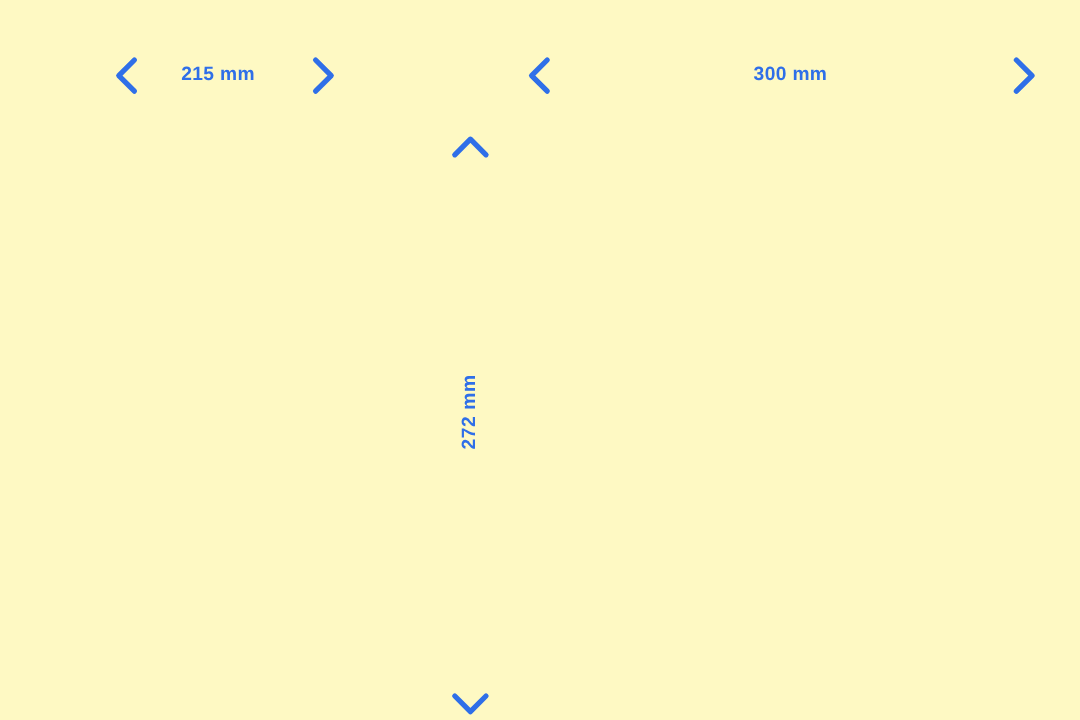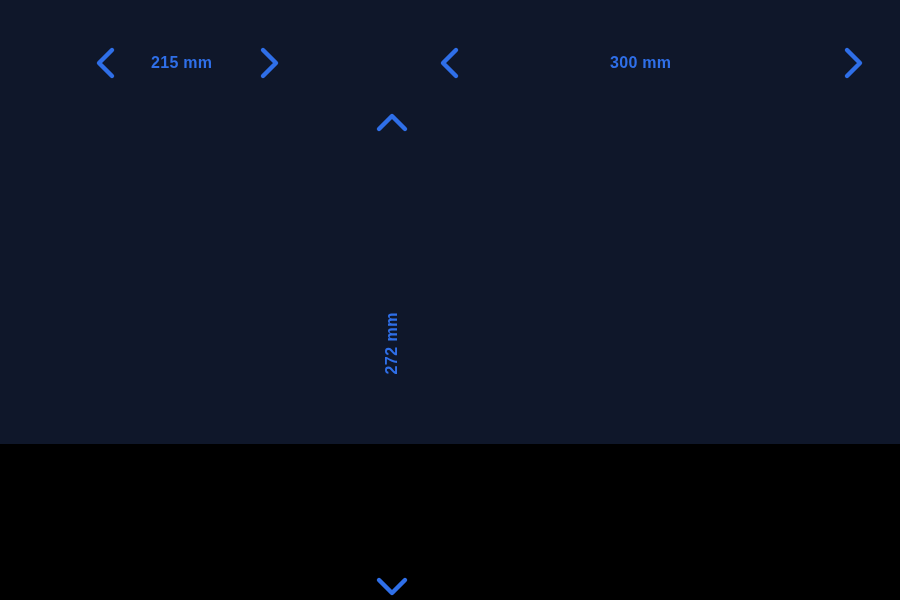--- a/index.html
+++ b/index.html
@@ -13,22 +13,22 @@
     position: relative;
     overflow: hidden;
     font-family: "Liberation Sans", sans-serif;
   }
 
   .stage {
     position: absolute;
     left: 0;
     top: 0;
     width: 900px;
-    height: 444px;
-    background: #0f172a;
+    height: 600px;
+    background: #fef9c3;
   }
 
   
   .dim-label {
     position: absolute;
     color: #2f6fe8;
     font-size: 16px;
     font-weight: bold;
     letter-spacing: 0.3px;
     white-space: nowrap;
@@ -56,21 +56,21 @@
     height: 26px;
   }
 
   
   #dim-width-left-arrow-start { left: 93px;  top: 46px; }
   #dim-width-left-label       { left: 151px; top: 55px; }
   #dim-width-left-arrow-end   { left: 256px; top: 46px; }
 
   
   #dim-width-right-arrow-start { left: 437px; top: 46px; }
-  #dim-width-right-label       { left: 610px; top: 55px; }
+  #dim-width-right-label       { left: 628px; top: 55px; }
   #dim-width-right-arrow-end   { left: 840px; top: 46px; }
 
   
   #dim-height-arrow-top    { left: 375px; top: 110px; }
   #dim-height-label        { left: 384px; top: 312px; }
   #dim-height-arrow-bottom { left: 375px; top: 573px; }
 </style>
 </head>
 <body>
 

